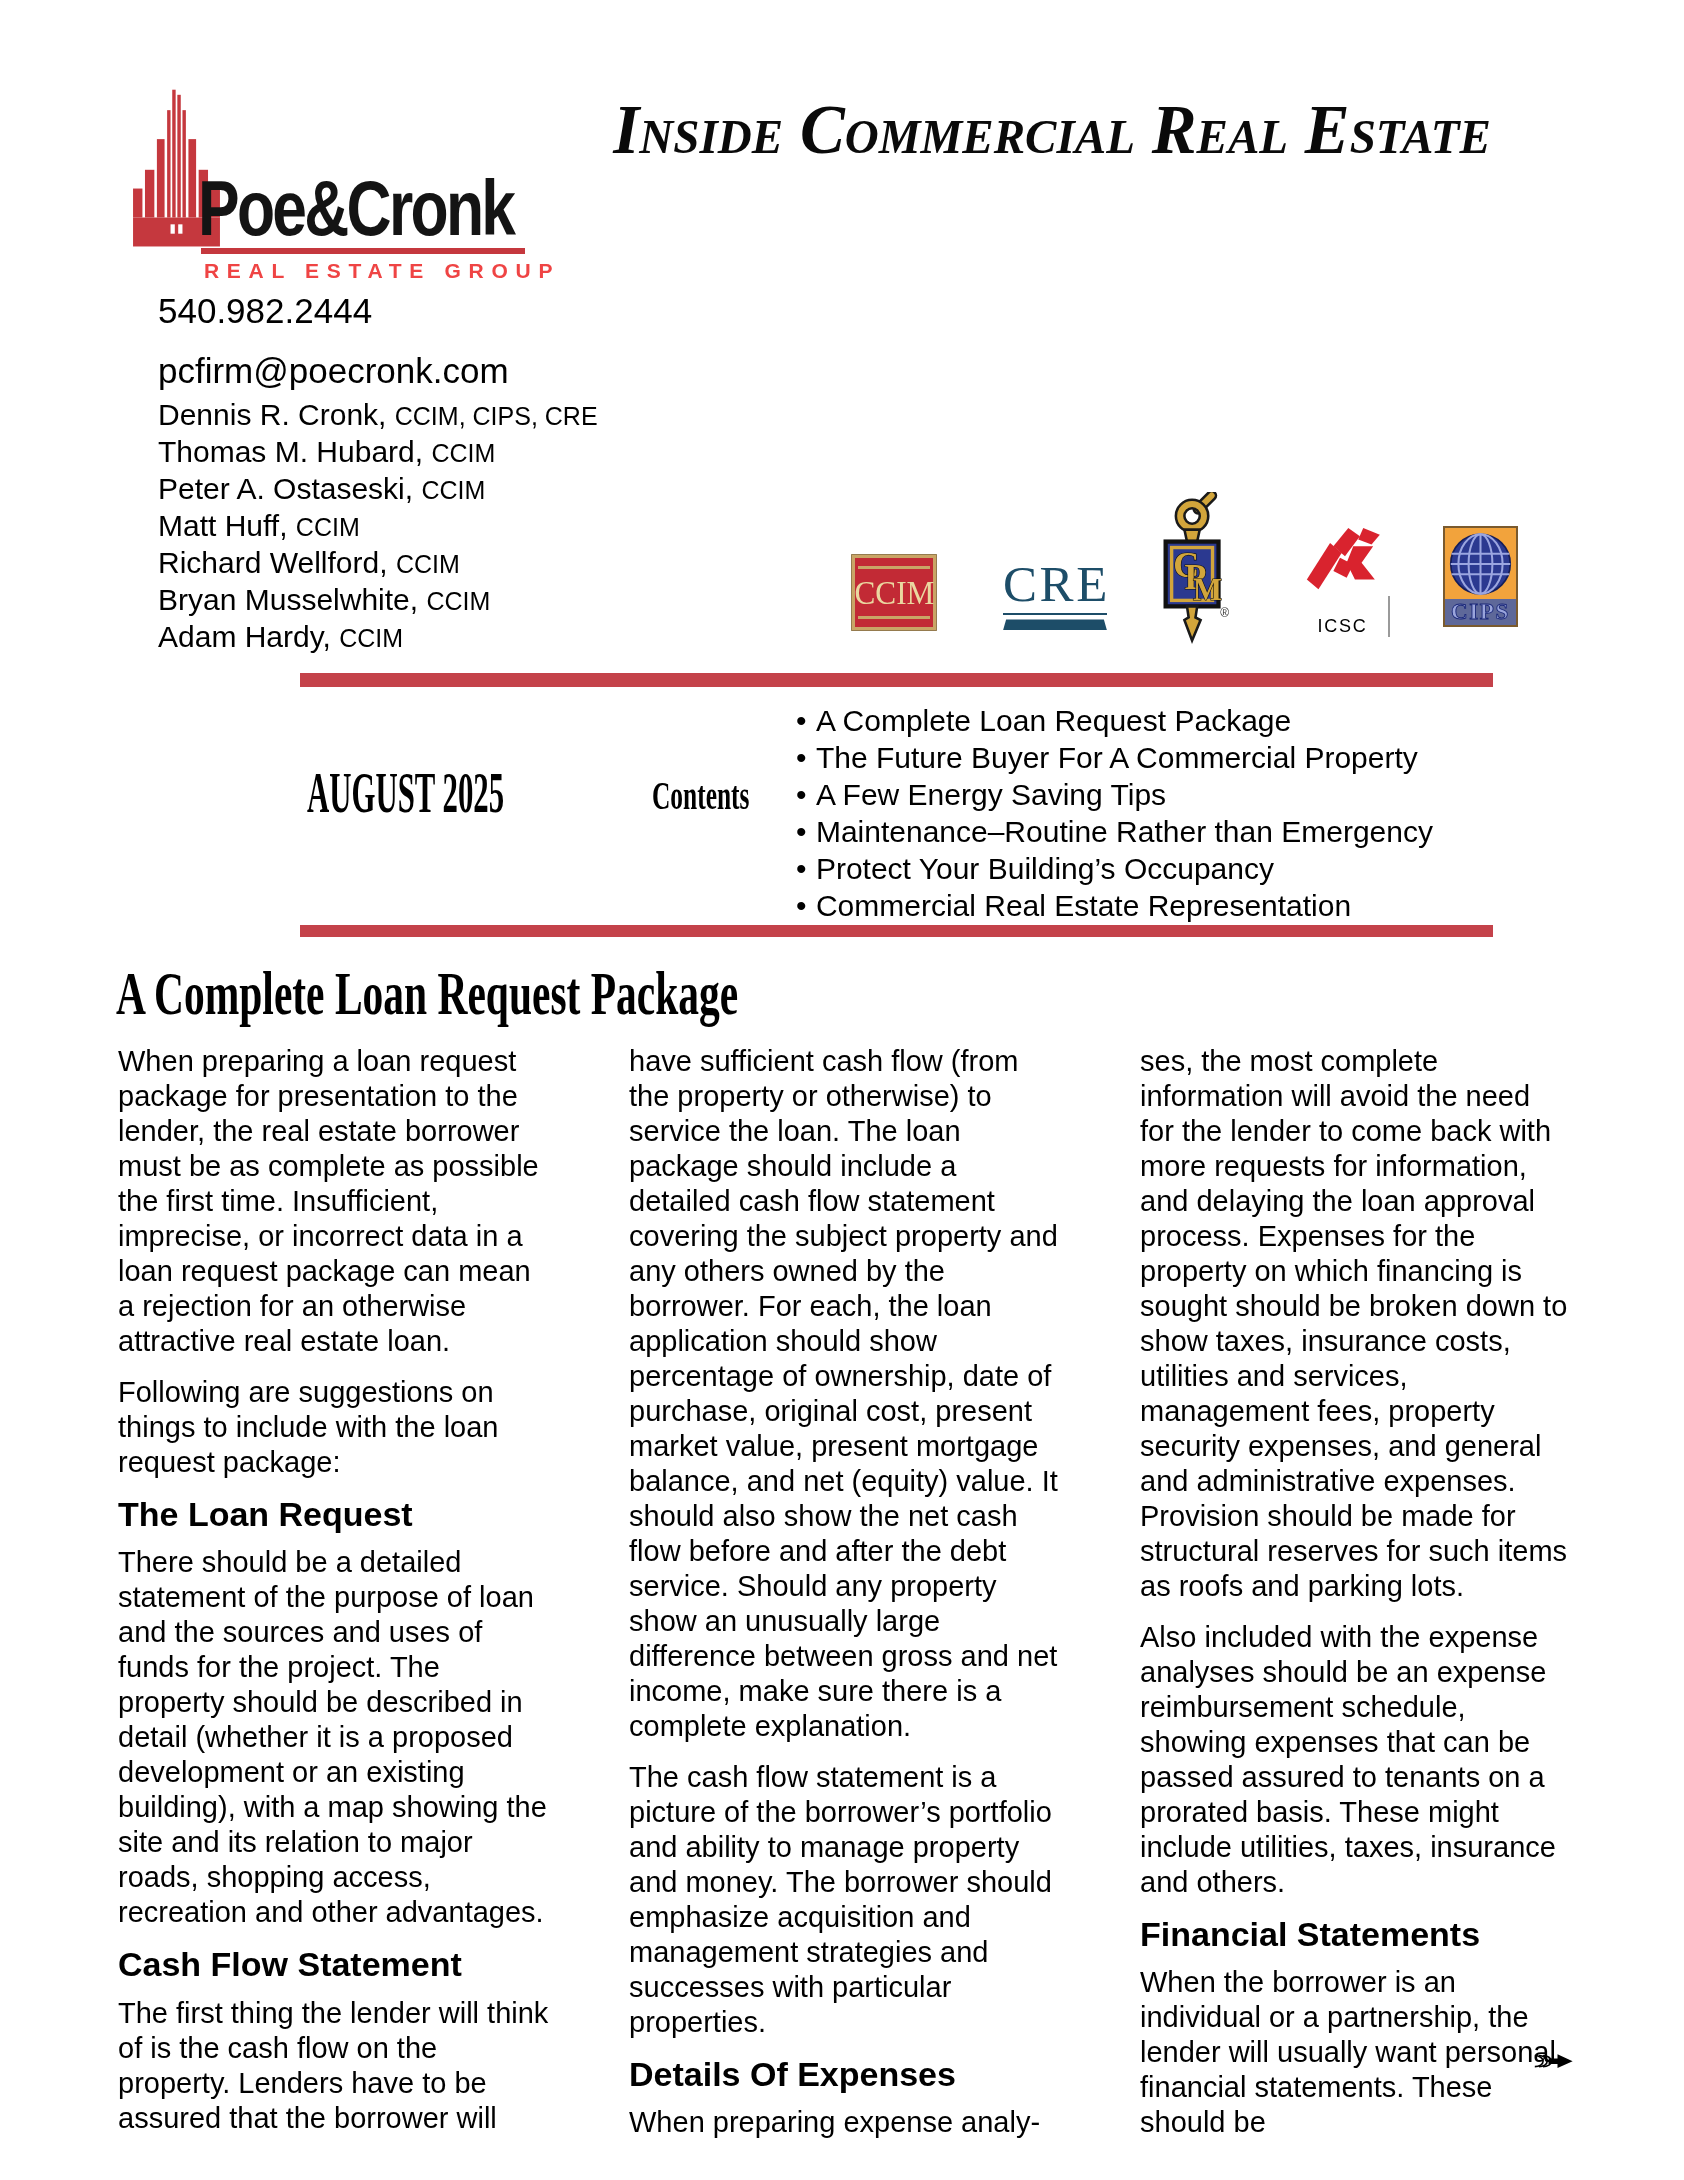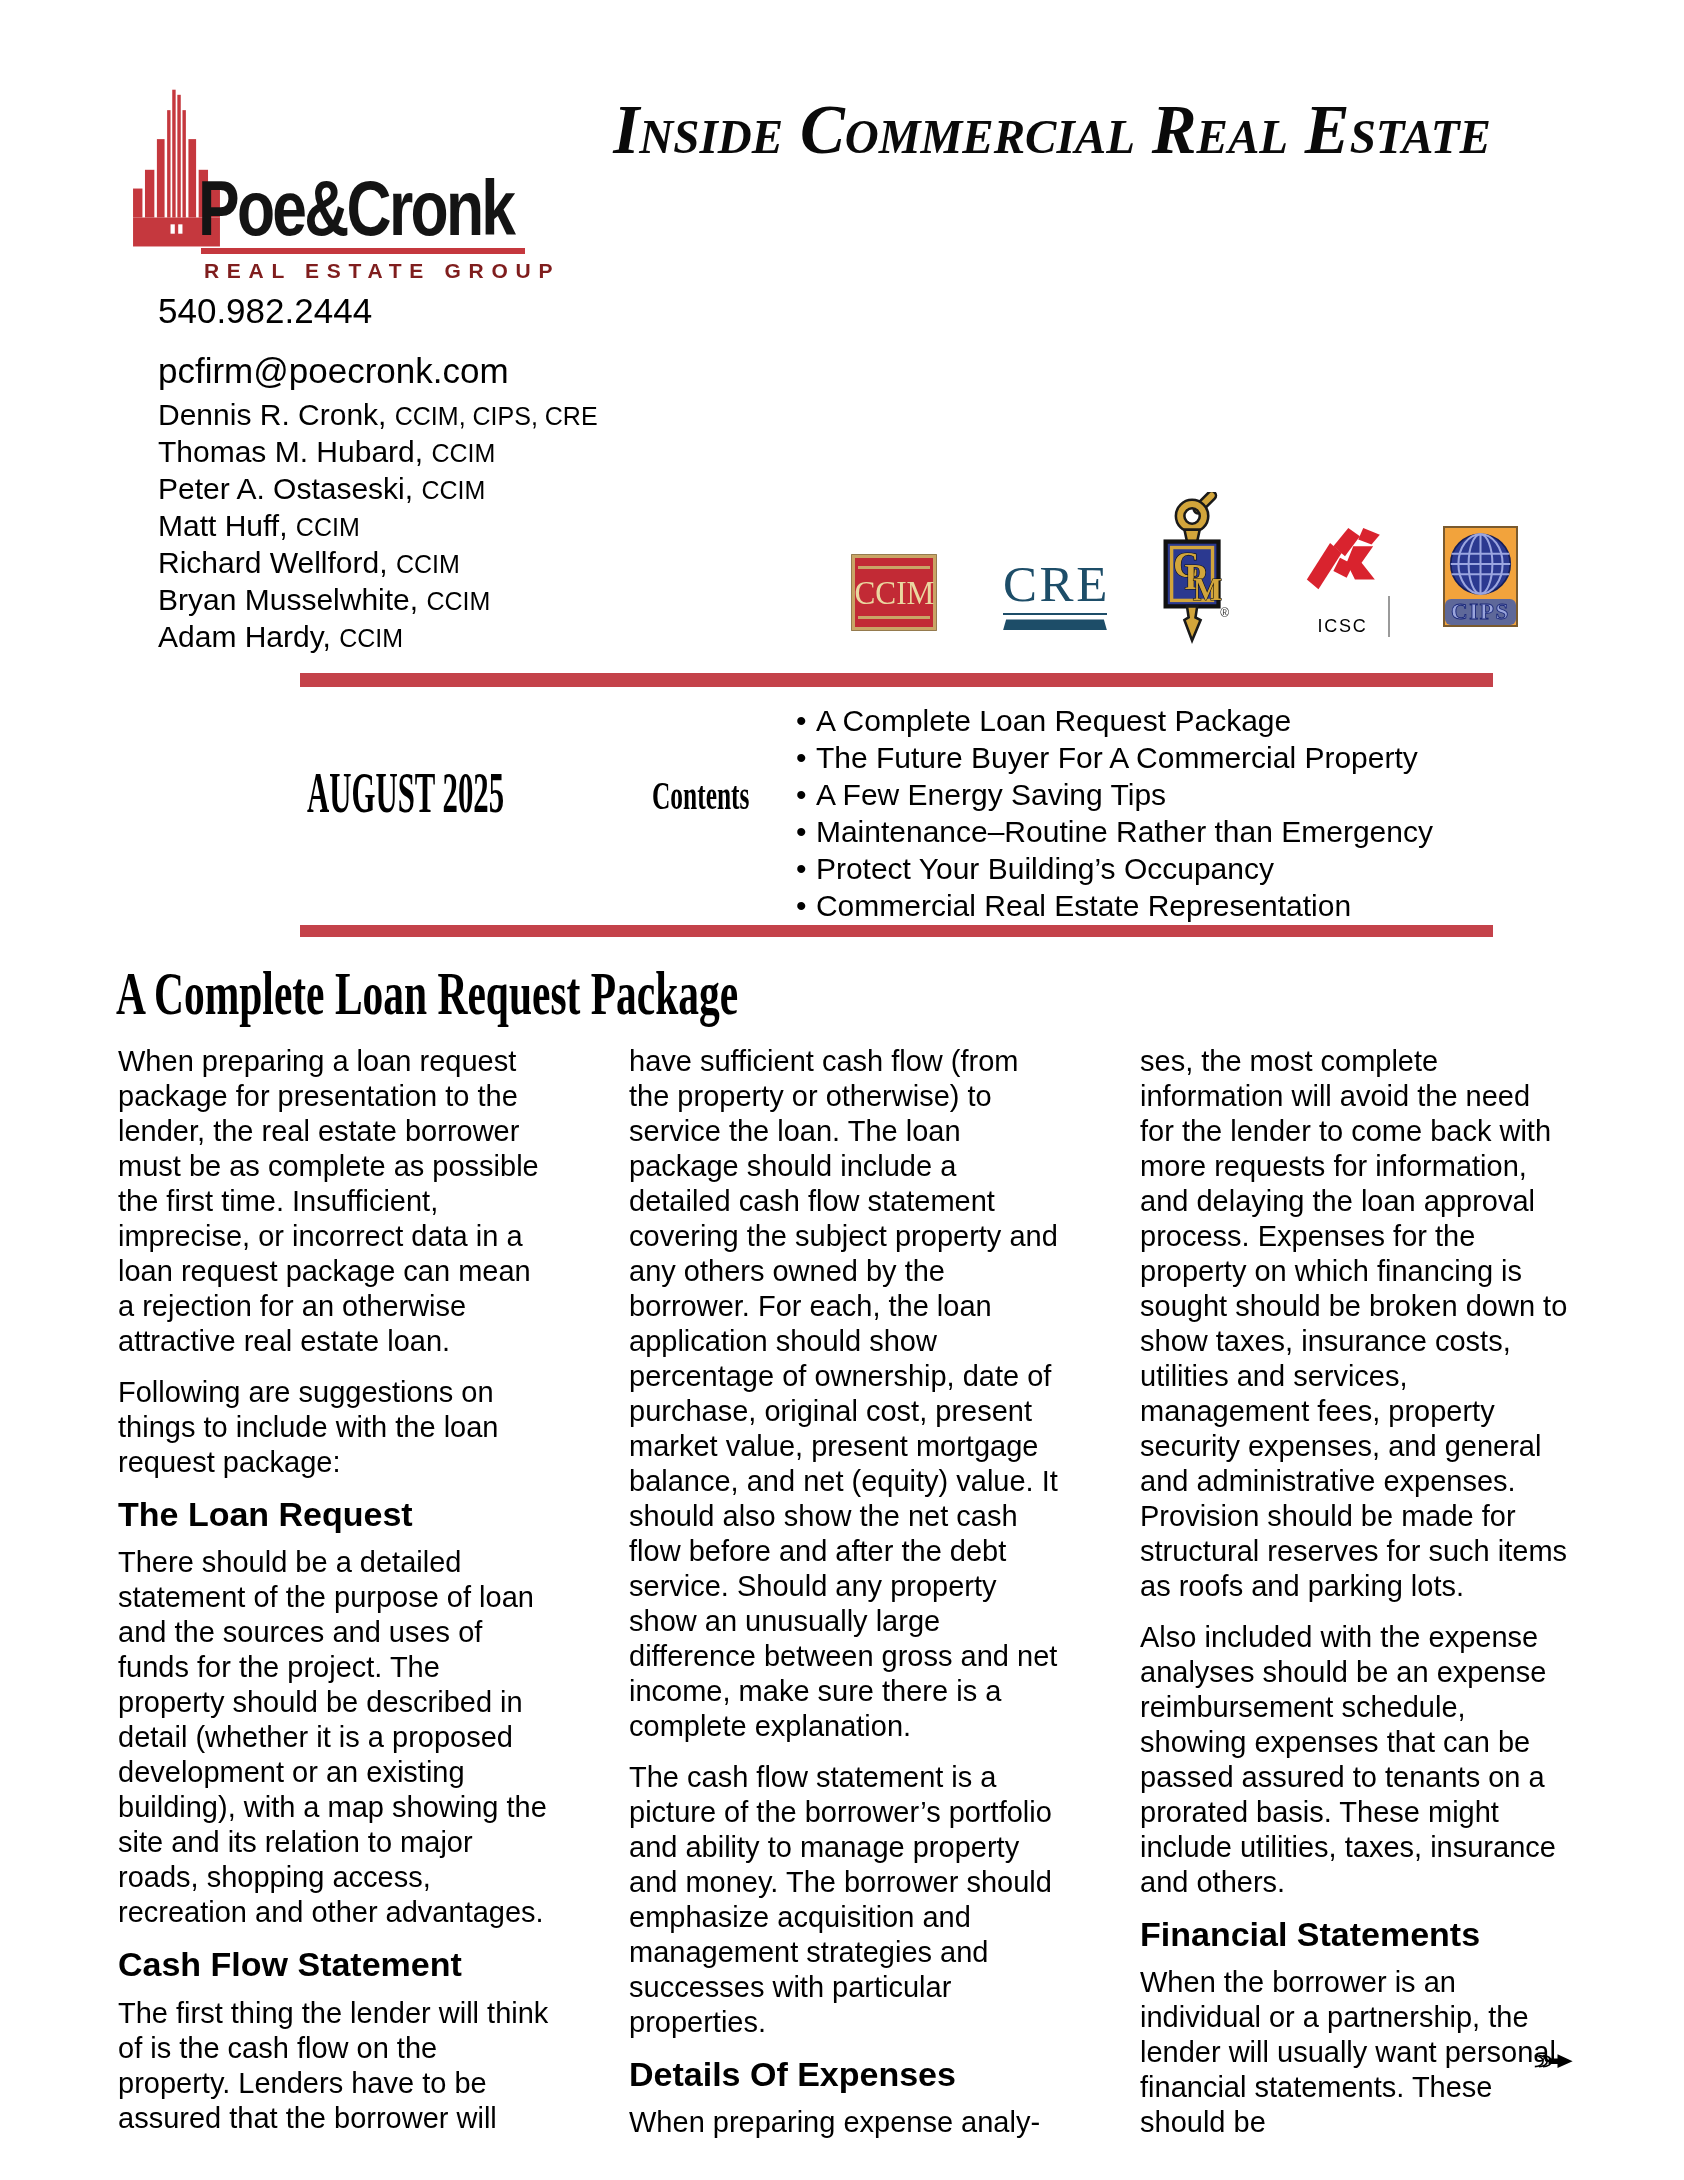--- a/index.html
+++ b/index.html
@@ -6,21 +6,21 @@
   .page{position:relative;width:1685px;height:2181px;background:#ffffff;
         font-family:"Liberation Sans",sans-serif;color:#000;overflow:hidden;margin:0 auto;}
 
   
   .building-svg{position:absolute;left:126px;top:88px;width:101px;height:167px;}
   .logo-name{position:absolute;left:198px;top:169px;font-size:78px;line-height:1;
              font-weight:700;letter-spacing:-3.4px;color:#141414;
              transform:scaleX(0.80);transform-origin:left top;white-space:nowrap;}
   .logo-underline{position:absolute;left:201px;top:248px;width:324px;height:6px;background:#C5383E;}
   .logo-tagline{position:absolute;left:204px;top:259px;font-size:21px;font-weight:700;
-                letter-spacing:7.7px;color:#7f1d1d;white-space:nowrap;}
+                letter-spacing:7.7px;color:#ef4444;white-space:nowrap;}
 
   
   .newsletter-title{position:absolute;left:545px;top:95px;width:1014px;text-align:center;
         font-family:"Liberation Serif",serif;font-style:italic;font-weight:700;
         font-variant:small-caps;font-size:70px;line-height:1;color:#0a0a0a;
         transform:scaleX(0.96);transform-origin:center top;white-space:nowrap;}
 
   
   .phone{position:absolute;left:158px;top:291px;font-size:35px;}
   .email{position:absolute;left:158px;top:339px;font-size:35px;margin-top:12px;}
@@ -46,21 +46,21 @@
 
   .icsc{position:absolute;left:1300px;top:528px;width:85px;text-align:center;}
   .icsc-svg{width:75px;height:68px;display:block;margin:0 auto;}
   .icsc-text{font-size:18px;font-weight:400;letter-spacing:1.7px;margin-top:20px;}
   .logo-divider{position:absolute;left:1388px;top:596px;width:1.7px;height:41px;background:#9a9a9a;}
 
   .cips{position:absolute;left:1443px;top:526px;width:75px;height:101px;background:#F2A33C;
         border:2.6px solid #7A5A2E;box-sizing:border-box;overflow:hidden;}
   .cips-globe{position:absolute;left:2.6px;top:1.7px;width:65px;height:68px;}
   .cips-band{position:absolute;left:0;right:0;bottom:0;height:26.4px;background:#5E6899;
-             display:flex;align-items:center;justify-content:center;border-radius:6px;}
+             display:flex;align-items:center;justify-content:center;}
   .cips-text{font-family:"Liberation Serif",serif;font-weight:700;font-size:23px;
              color:#9AA5DC;-webkit-text-stroke:0.9px #1B2878;letter-spacing:1.7px;}
 
   
   .redbar1{position:absolute;left:300px;top:673px;width:1193px;height:13.6px;background:#C4424A;}
   .redbar2{position:absolute;left:300px;top:925px;width:1193px;height:12px;background:#C4424A;}
   .issue-date{position:absolute;left:307px;top:765px;font-family:"Liberation Serif",serif;
               font-weight:700;font-size:56px;line-height:1;transform:scaleX(0.55);
               transform-origin:left top;white-space:nowrap;}
   .contents-label{position:absolute;left:652px;top:775px;font-family:"Liberation Serif",serif;

